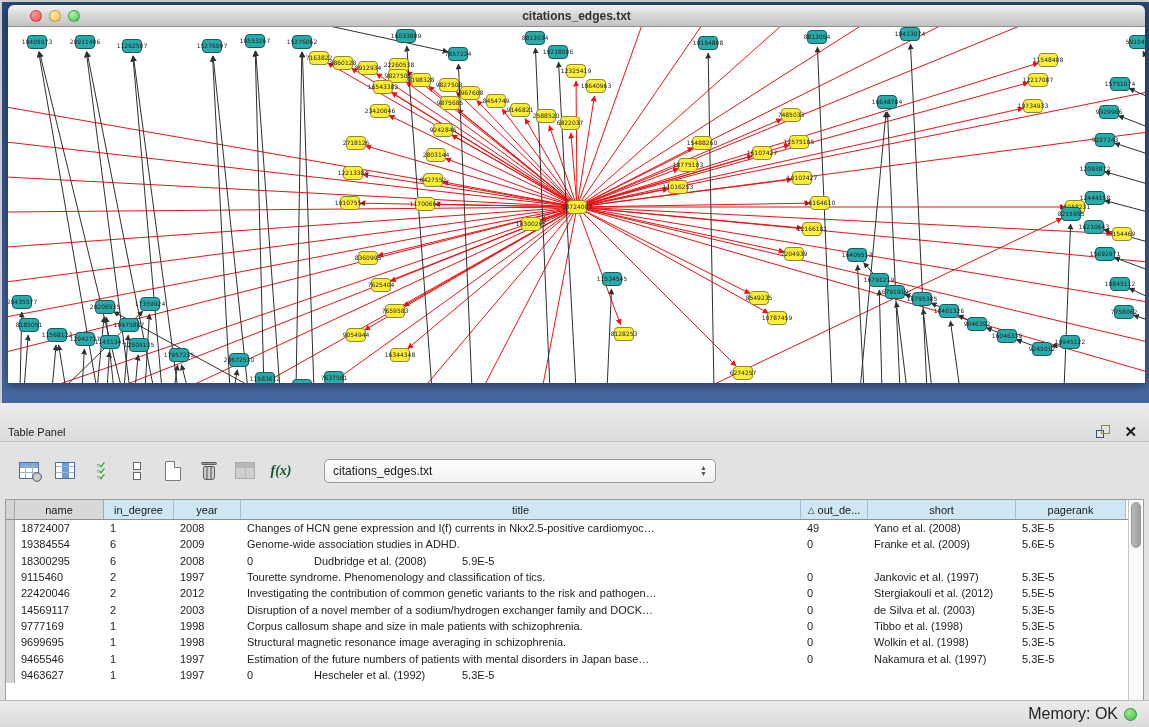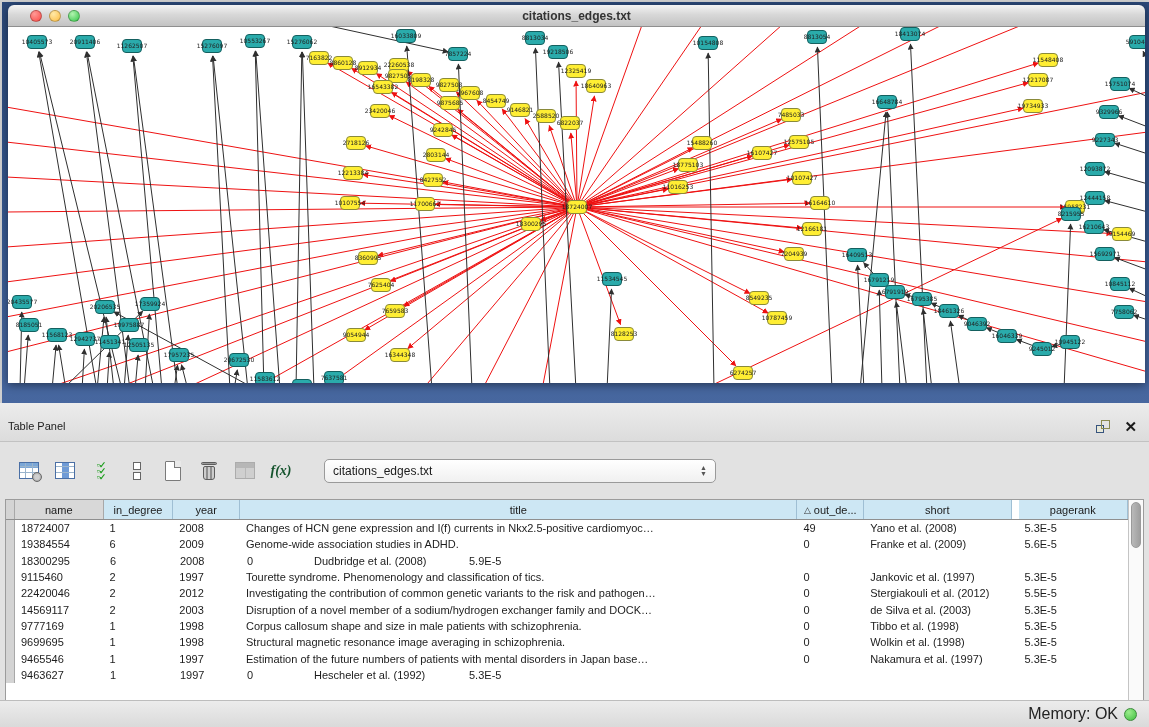--- a/index.html
+++ b/index.html
@@ -20,21 +20,21 @@
   .tl { width:12px; height:12px; border-radius:50%; border:1px solid rgba(0,0,0,.25); }
   .tl.red    { background:radial-gradient(circle at 35% 30%, #ff9a96, #fb4a46); }
   .tl.yellow { background:radial-gradient(circle at 35% 30%, #ffe9a8, #fdbc40); }
   .tl.green  { background:radial-gradient(circle at 35% 30%, #b2f3b0, #33c748); }
   .canvas { height:356px; background:#ffffff; overflow:hidden; }
   .canvas svg { display:block; }
 
   
   .table-panel { position:absolute; left:0; top:403px; width:1149px; height:324px; background:#e2e2e2; }
   .panel-titlebar { height:39px; background:linear-gradient(180deg,#ececec,#dcdcdc);
-                    border-bottom:1px solid #c2c2c2; display:flex; align-items:flex-start; padding:17px 8px; }
+                    border-bottom:1px solid #c2c2c2; display:flex; align-items:flex-end; padding:3px 8px; }
   .panel-titlebar .ptitle { font-size:11px; color:#222; }
   .panel-titlebar .spacer { flex:1; }
   .float-ico { width:14px; height:13px; position:relative; margin-right:14px; cursor:pointer; }
   .float-ico .sq1 { position:absolute; left:0; bottom:0; width:8px; height:8px; border:1px solid #37547e; background:#e8e8d8; }
   .float-ico .sq2 { position:absolute; right:0; top:0; width:9px; height:9px; border:1px solid #8a8a50; background:transparent; }
   .close-x { font-size:15px; font-weight:bold; color:#1a1a1a; line-height:13px; cursor:pointer; margin-right:4px; }
 
   .toolbar { height:57px; display:flex; align-items:center; padding-left:14px; }
   .tbtn { width:30px; height:30px; margin-right:6px; display:flex; align-items:center; justify-content:center; cursor:pointer; }
   .grid-ico { width:20px; height:17px; border:1px solid #4a6fa5; position:relative; background:
@@ -73,21 +73,21 @@
   .tbl-wrap { margin-left:5px; width:1139px; height:234px; background:#fff; border:1px solid #9c9c9c; position:relative; display:flex; }
   .tbl { flex:1; overflow:hidden; }
   .hdr-row { display:flex; height:20px; border-bottom:1px solid #8f8f8f; font-size:11px; color:#1a1a1a; }
   .hdr-cell { background:#cde7f4; border-right:1px solid #9fbfd4; display:flex; align-items:center; justify-content:center; overflow:hidden; }
   .hdr-cell.gray { background:#d8d8d8; border-right:1px solid #a8a8a8; }
   .rowstrip { width:9px; background:#d4d4d4; border-right:1px solid #a8a8a8; }
   .sort-tri { font-size:9px; margin-right:3px; color:#333; }
   .body-rows { font-size:11px; color:#1c1c1c; }
   .trow { display:flex; height:16.3px; align-items:center; cursor:default; }
   .tcell { padding-left:6px; white-space:nowrap; overflow:hidden; }
-  .c0{width:89px;} .c1{width:70px;} .c2{width:67px;} .c3{width:560px;} .c4{width:67px;} .c5{width:148px;} .c6{width:110px;margin-left:7px;}
+  .c0{width:89px;} .c1{width:70px;} .c2{width:67px;} .c3{width:560px;} .c4{width:67px;} .c5{width:148px;} .c6{width:110px;}
   .vscroll { width:15px; border-left:1px solid #c4c4c4; background:#fafafa; position:relative; }
   .vthumb { position:absolute; top:2px; left:2px; width:10px; height:46px; border-radius:6px;
             background:linear-gradient(90deg,#b9b9b9,#9f9f9f); border:1px solid #9a9a9a; }
 
   
   .tabs-row { height:32px; display:flex; align-items:center; justify-content:center; }
   .seg { display:flex; border:1px solid #8f8f8f; border-radius:5px; overflow:hidden; background:#fff; height:21px; }
   .seg .tab { padding:0 14px; font-size:12px; display:flex; align-items:center; color:#111; border-right:1px solid #b5b5b5; cursor:pointer; background:#fdfdfd; }
   .seg .tab:last-child { border-right:none; }
   .seg .tab.sel { background:linear-gradient(180deg,#7d7d7d,#646464); color:#f2f2f2; }

